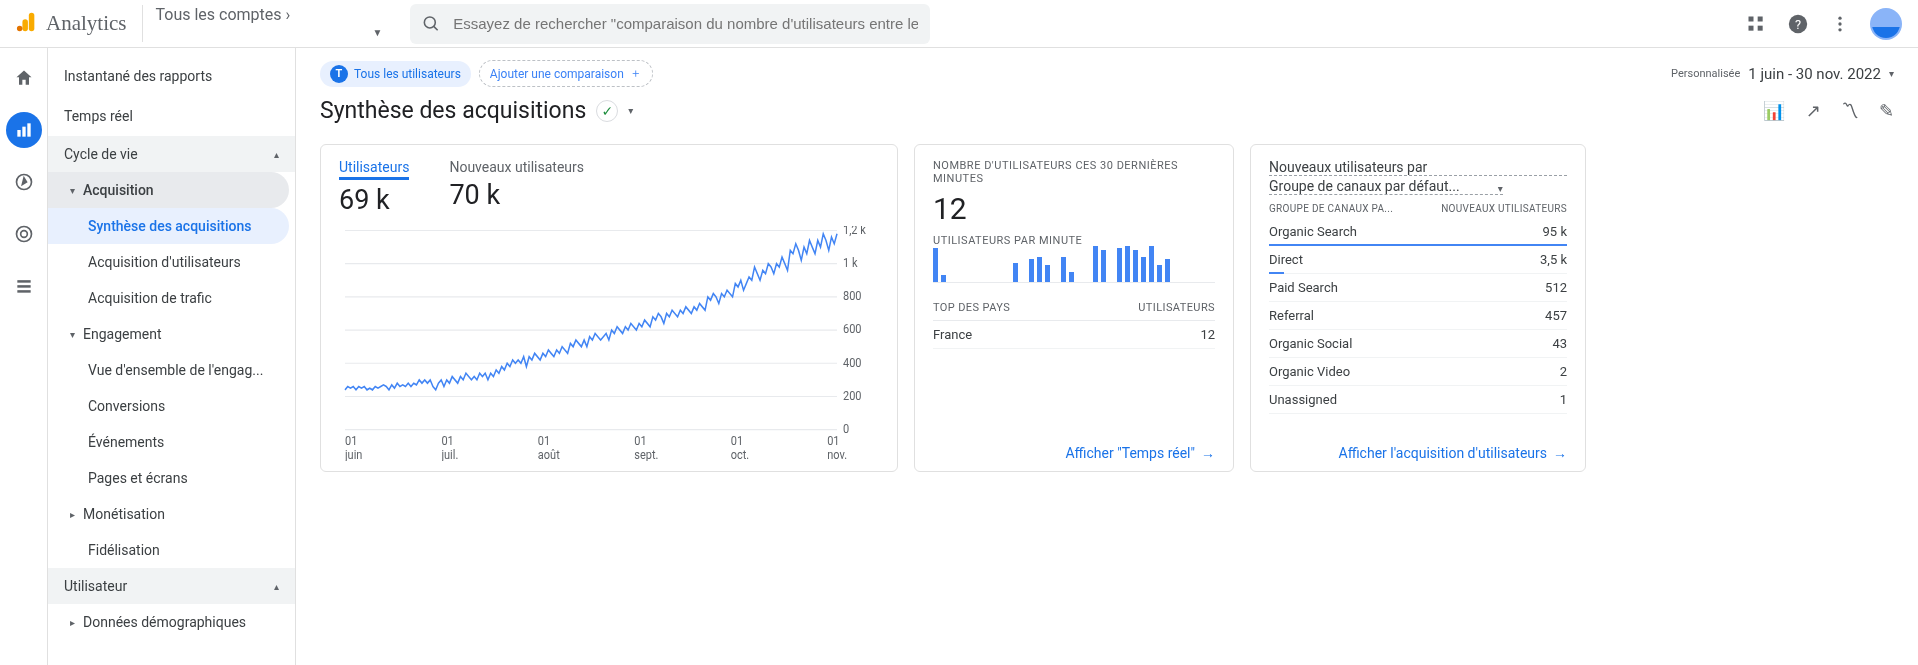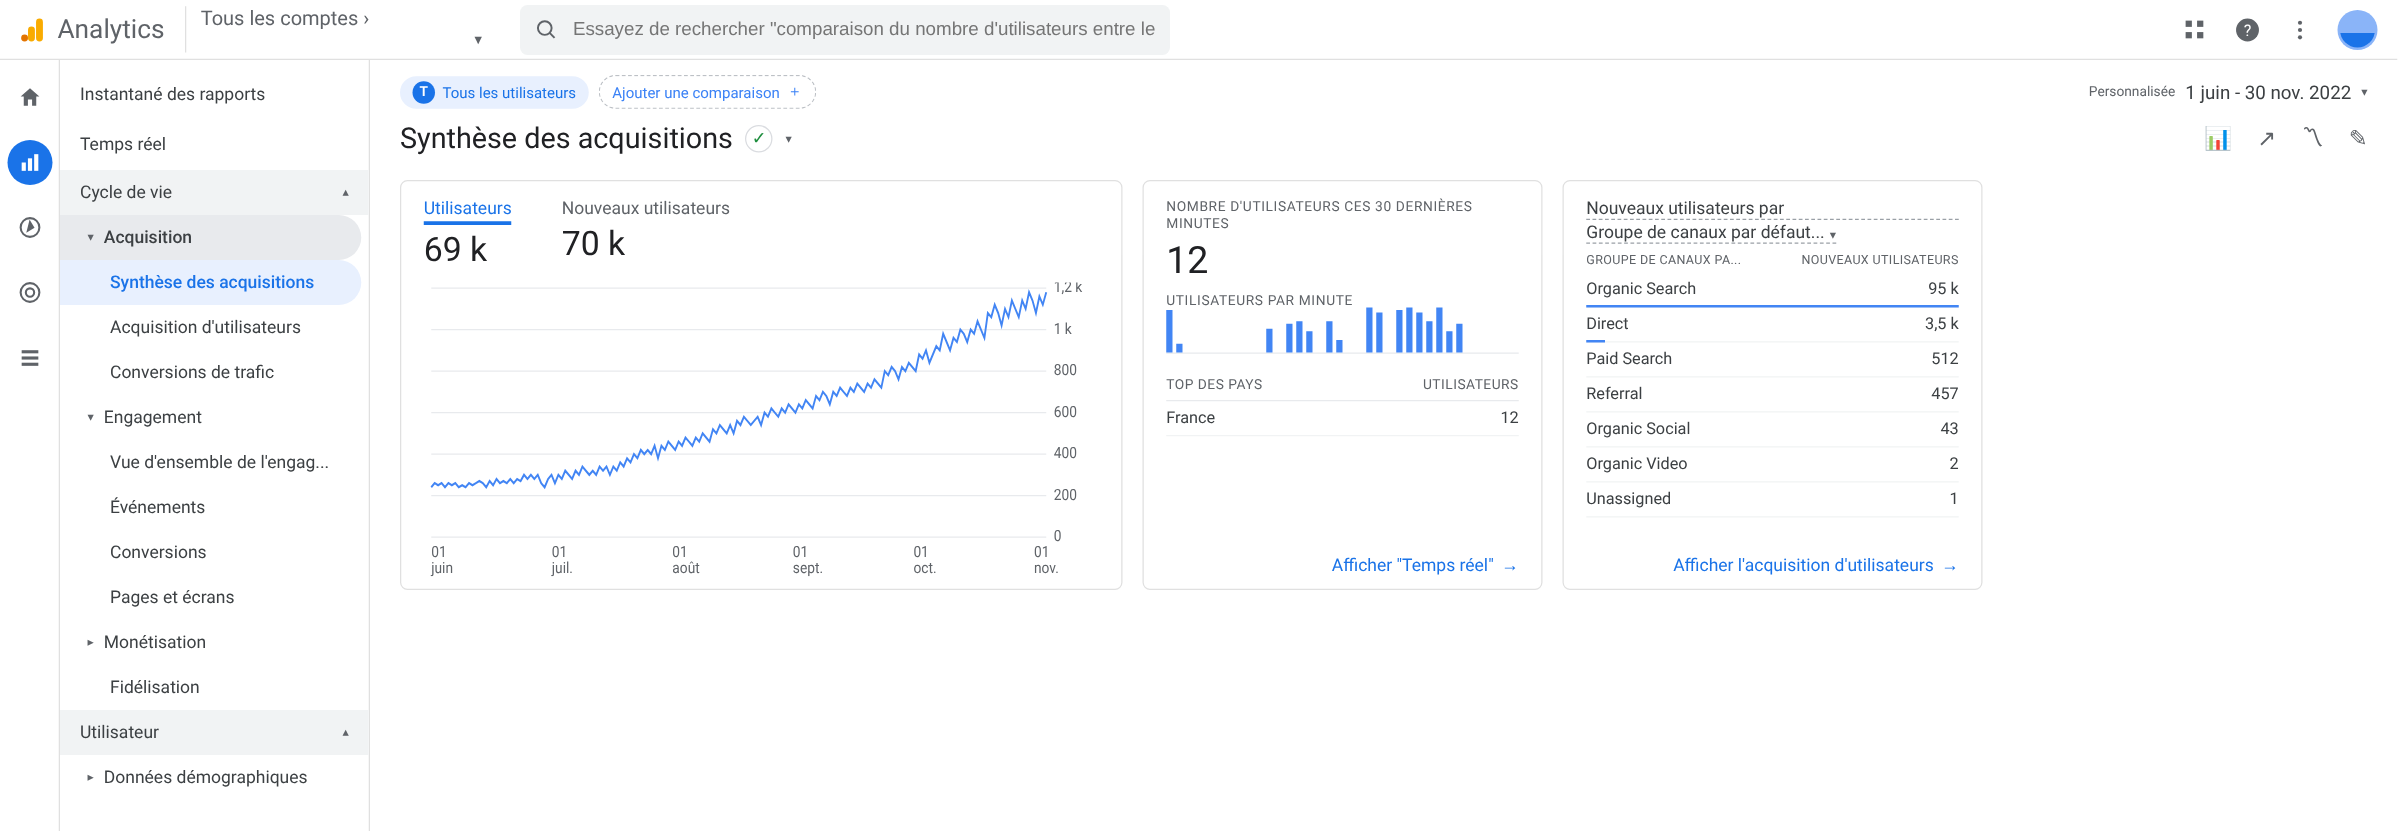--- a/index.html
+++ b/index.html
@@ -1,21 +1,21 @@
 <!DOCTYPE html>
 <html><head>
 <meta charset="utf-8">
 <style>
   * { box-sizing: border-box; margin: 0; padding: 0; }
   html, body { height: 100%; font-family: Roboto, "Google Sans", Arial, sans-serif; background: #fff; color: #3c4043; font-size: 13px; }
   body { display: flex; flex-direction: column; width: 1918px; height: 665px; overflow: hidden; }
 
   
   .header { display: flex; align-items: center; height: 48px; border-bottom: 1px solid #e0e0e0; padding: 0 16px; gap: 16px; }
-  .logo-block { display: flex; align-items: center; gap: 8px; }
+  .logo-block { display: flex; align-items: flex-start; gap: 8px; font-family: Liberation Serif, serif; }
   .ga-logo { width: 22px; height: 22px; }
   .ga-title { font-size: 21px; color: #5f6368; font-weight: 400; }
   .account-picker { display: flex; flex-direction: column; font-size: 12px; color: #5f6368; border-left: 1px solid #e0e0e0; padding-left: 12px; padding-right: 12px; min-width: 240px; position: relative; cursor: pointer; }
   .account-picker .line1 { font-size: 16px; color: #5f6368; }
   .account-picker .line2 { font-size: 15px; font-weight: 500; min-height: 18px; }
   .account-picker .chev { position: absolute; right: 0; bottom: 4px; font-size: 10px; color: #5f6368; }
   .searchbar { display: flex; align-items: center; background: #f1f3f4; border-radius: 6px; height: 40px; width: 520px; padding: 0 12px; gap: 12px; color: #5f6368; margin-left: 12px; }
   .searchbar input { border: none; background: transparent; outline: none; font-size: 15px; color: #5f6368; width: 100%; }
   .header-spacer { flex: 1; }
   .header-icons { display: flex; align-items: center; gap: 18px; }
@@ -72,21 +72,21 @@
   .gridline { stroke: #e8eaed; stroke-width: 1; }
   .linepath { fill: none; stroke: #4285f4; stroke-width: 1.5; }
 
   .card-header { font-size: 11px; letter-spacing: 0.5px; color: #5f6368; text-transform: uppercase; }
   .big-num { font-size: 30px; color: #202124; margin: 6px 0 8px 0; }
   .mini-bars { display: flex; align-items: flex-end; gap: 3px; height: 36px; margin-bottom: 12px; border-bottom: 1px solid #e8eaed; }
   .mini-bars .bar { width: 5px; background: #4285f4; }
   .row-line { display: flex; justify-content: space-between; font-size: 11px; color: #5f6368; text-transform: uppercase; letter-spacing: 0.4px; border-bottom: 1px solid #e8eaed; padding: 6px 0; }
   .data-row { display: flex; justify-content: space-between; font-size: 13px; padding: 6px 0; border-bottom: 1px solid #f1f3f4; }
 
-  .dim-picker { display: inline-flex; align-items: flex-end; border-bottom: 1px dashed #9aa0a6; color: #3c4043; font-size: 14px; cursor: pointer; }
+  .dim-picker { display: inline-flex; align-items: flex-end; border-bottom: 1px dashed #9aa0a6; color: #3c4043; font-size: 14px; cursor: pointer; gap: 34px; }
   .table-head { display: flex; justify-content: space-between; font-size: 10px; color: #5f6368; text-transform: uppercase; letter-spacing: 0.3px; padding: 8px 0 4px 0; }
 
   .card-footer { margin-top: auto; text-align: right; color: #1a73e8; font-size: 14px; display: flex; align-items: center; justify-content: flex-end; gap: 6px; cursor: pointer; padding-top: 6px; }
   .underbar { height: 2px; background: #4285f4; margin-top: -2px; }
 </style>
 </head>
 <body>
 
 <div class="header">
   <div class="logo-block">
@@ -186,29 +186,29 @@
       <span>Cycle de vie</span>
       <span class="chev">▴</span>
     </div>
 
     <div class="side-group current">
       <span class="chev">▾</span>
       <span>Acquisition</span>
     </div>
     <div class="side-sub2 sel">Synthèse des acquisitions</div>
     <div class="side-sub2">Acquisition d'utilisateurs</div>
-    <div class="side-sub2">Conversions de trafic</div>
+    <div class="side-sub2">Acquisition de trafic</div>
 
     <div class="side-group">
       <span class="chev">▾</span>
       <span>Engagement</span>
     </div>
     <div class="side-sub2">Vue d'ensemble de l'engag...</div>
+    <div class="side-sub2">Conversions</div>
     <div class="side-sub2">Événements</div>
-    <div class="side-sub2">Conversions</div>
     <div class="side-sub2">Pages et écrans</div>
 
     <div class="side-group">
       <span class="chev">▸</span>
       <span>Monétisation</span>
     </div>
     <div class="side-group">
       <span style="width:10px"></span>
       <span>Fidélisation</span>
     </div>

